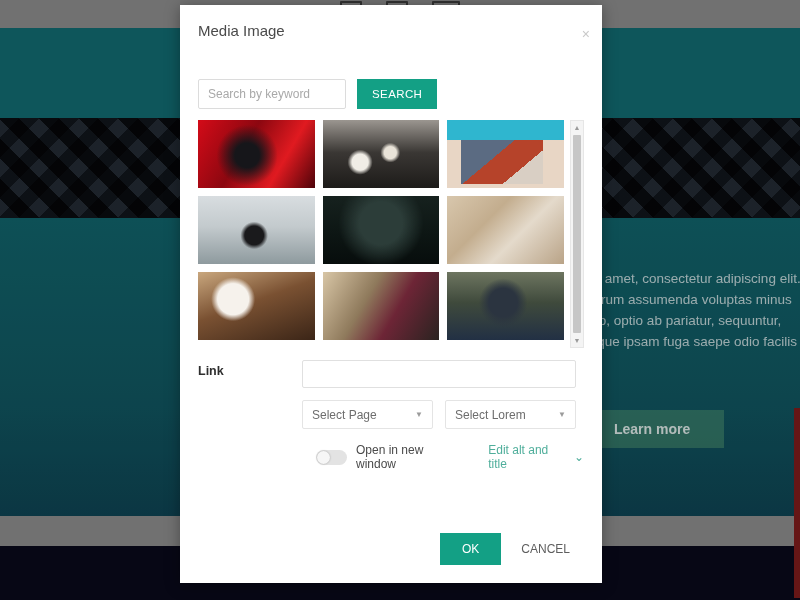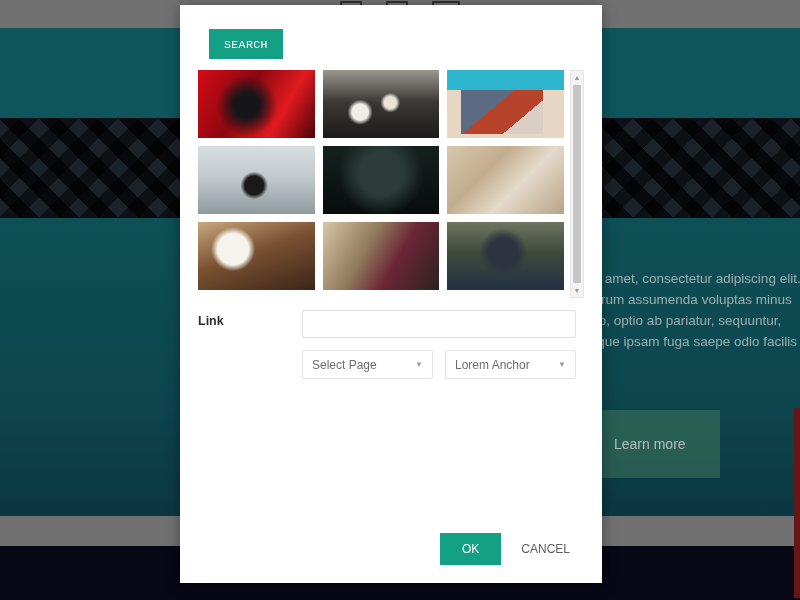--- a/index.html
+++ b/index.html
@@ -49,23 +49,24 @@
     background: linear-gradient(180deg, #106269 0%, #10555f 60%, #0e4352 100%);
     overflow: hidden;
   }
   .hero-para {
     position: absolute; left: 472px; top: 50px; width: 330px;
     font-size: 13.5px; line-height: 21px; font-weight: 300;
     color: rgba(255,255,255,.72);
   }
   .hero-btn {
     position: absolute; left: 580px; top: 192px;
-    padding: 26px 34px; font-size: 14px;
+    padding: 11px 34px; font-size: 14px;
     color: rgba(255,255,255,.82);
     background: rgba(105,175,120,.38);
+    font-weight: bold;
   }
   .footer-gray {
     position: absolute; top: 488px; left: 0; width: 800px; height: 30px;
     background: #8a8a8a;
   }
   .footer-dark {
     position: absolute; top: 518px; left: 0; width: 800px; height: 82px;
     background: #09091a;
   }
   .scroll-accent {
@@ -127,21 +128,21 @@
     width: 148px; height: 30px; padding: 0 9px;
     border: 1px solid #dcdcdc; border-radius: 2px;
     font-size: 12px; color: #555; font-family: inherit;
     outline: none; background: #fff;
   }
   .search-input::placeholder { color: #a9a9a9; }
   .search-btn {
     margin-left: 11px; height: 30px; padding: 0 15px;
     border: none; background: #13a085; color: #fff;
     font-size: 11.5px; letter-spacing: .4px;
-    font-family: Liberation Mono, monospace; cursor: pointer;
+    font-family: Liberation Sans, sans-serif; cursor: pointer;
   }
 
   .tags { margin-top: 11px; font-size: 11.5px; color: #8d8d8d; }
   .tags .eg { color: #8d8d8d; }
   .tag-link {
     color: #4fae9b; margin-left: 5px; cursor: pointer; text-decoration: none;
   }
 
   .grid-wrap {
     margin-top: 11px; position: relative;
@@ -276,25 +277,30 @@
       <div class="device-ico"></div>
       <div class="device-ico"></div>
       <div class="device-ico wide"></div>
     </div>
   </div>
 
   <div class="backdrop"></div>
 
   <div class="modal">
 
+    <div class="modal-header">
+      <div class="modal-title">Media Image</div>
+      <div class="modal-close">×</div>
+    </div>
 
     <div class="modal-body">
 
 
       <div class="search-row">
+        <input class="search-input" type="text" placeholder="Search by keyword" style="">
         <button class="search-btn">SEARCH</button>
       </div>
 
 
       <div class="grid-wrap">
         <div class="grid">
           <div class="thumb t1"></div>
           <div class="thumb t2"></div>
           <div class="thumb t3"></div>
           <div class="thumb t4"></div>
@@ -317,25 +323,35 @@
         <div class="field-label">Link</div>
         <input class="link-input" type="text" value="" style="">
       </div>
 
       <div class="selects">
         <div class="sel">
           <span>Select Page</span>
           <span class="caret">▼</span>
         </div>
         <div class="sel">
-          <span>Lorem Anchor</span>
+          <span>Select Lorem</span>
           <span class="caret">▼</span>
         </div>
       </div>
 
+      <div class="toggle-row">
+        <div class="toggle">
+          <div class="knob"></div>
+        </div>
+        <div class="toggle-label">Open in new window</div>
+        <div class="alt-link">
+          <span>Edit alt and title</span>
+          <span>⌄</span>
+        </div>
+      </div>
 
     </div>
 
     <div class="modal-footer">
       <button class="ok-btn">OK</button>
       <button class="cancel-btn">CANCEL</button>
     </div>
 
   </div>
 </div>

